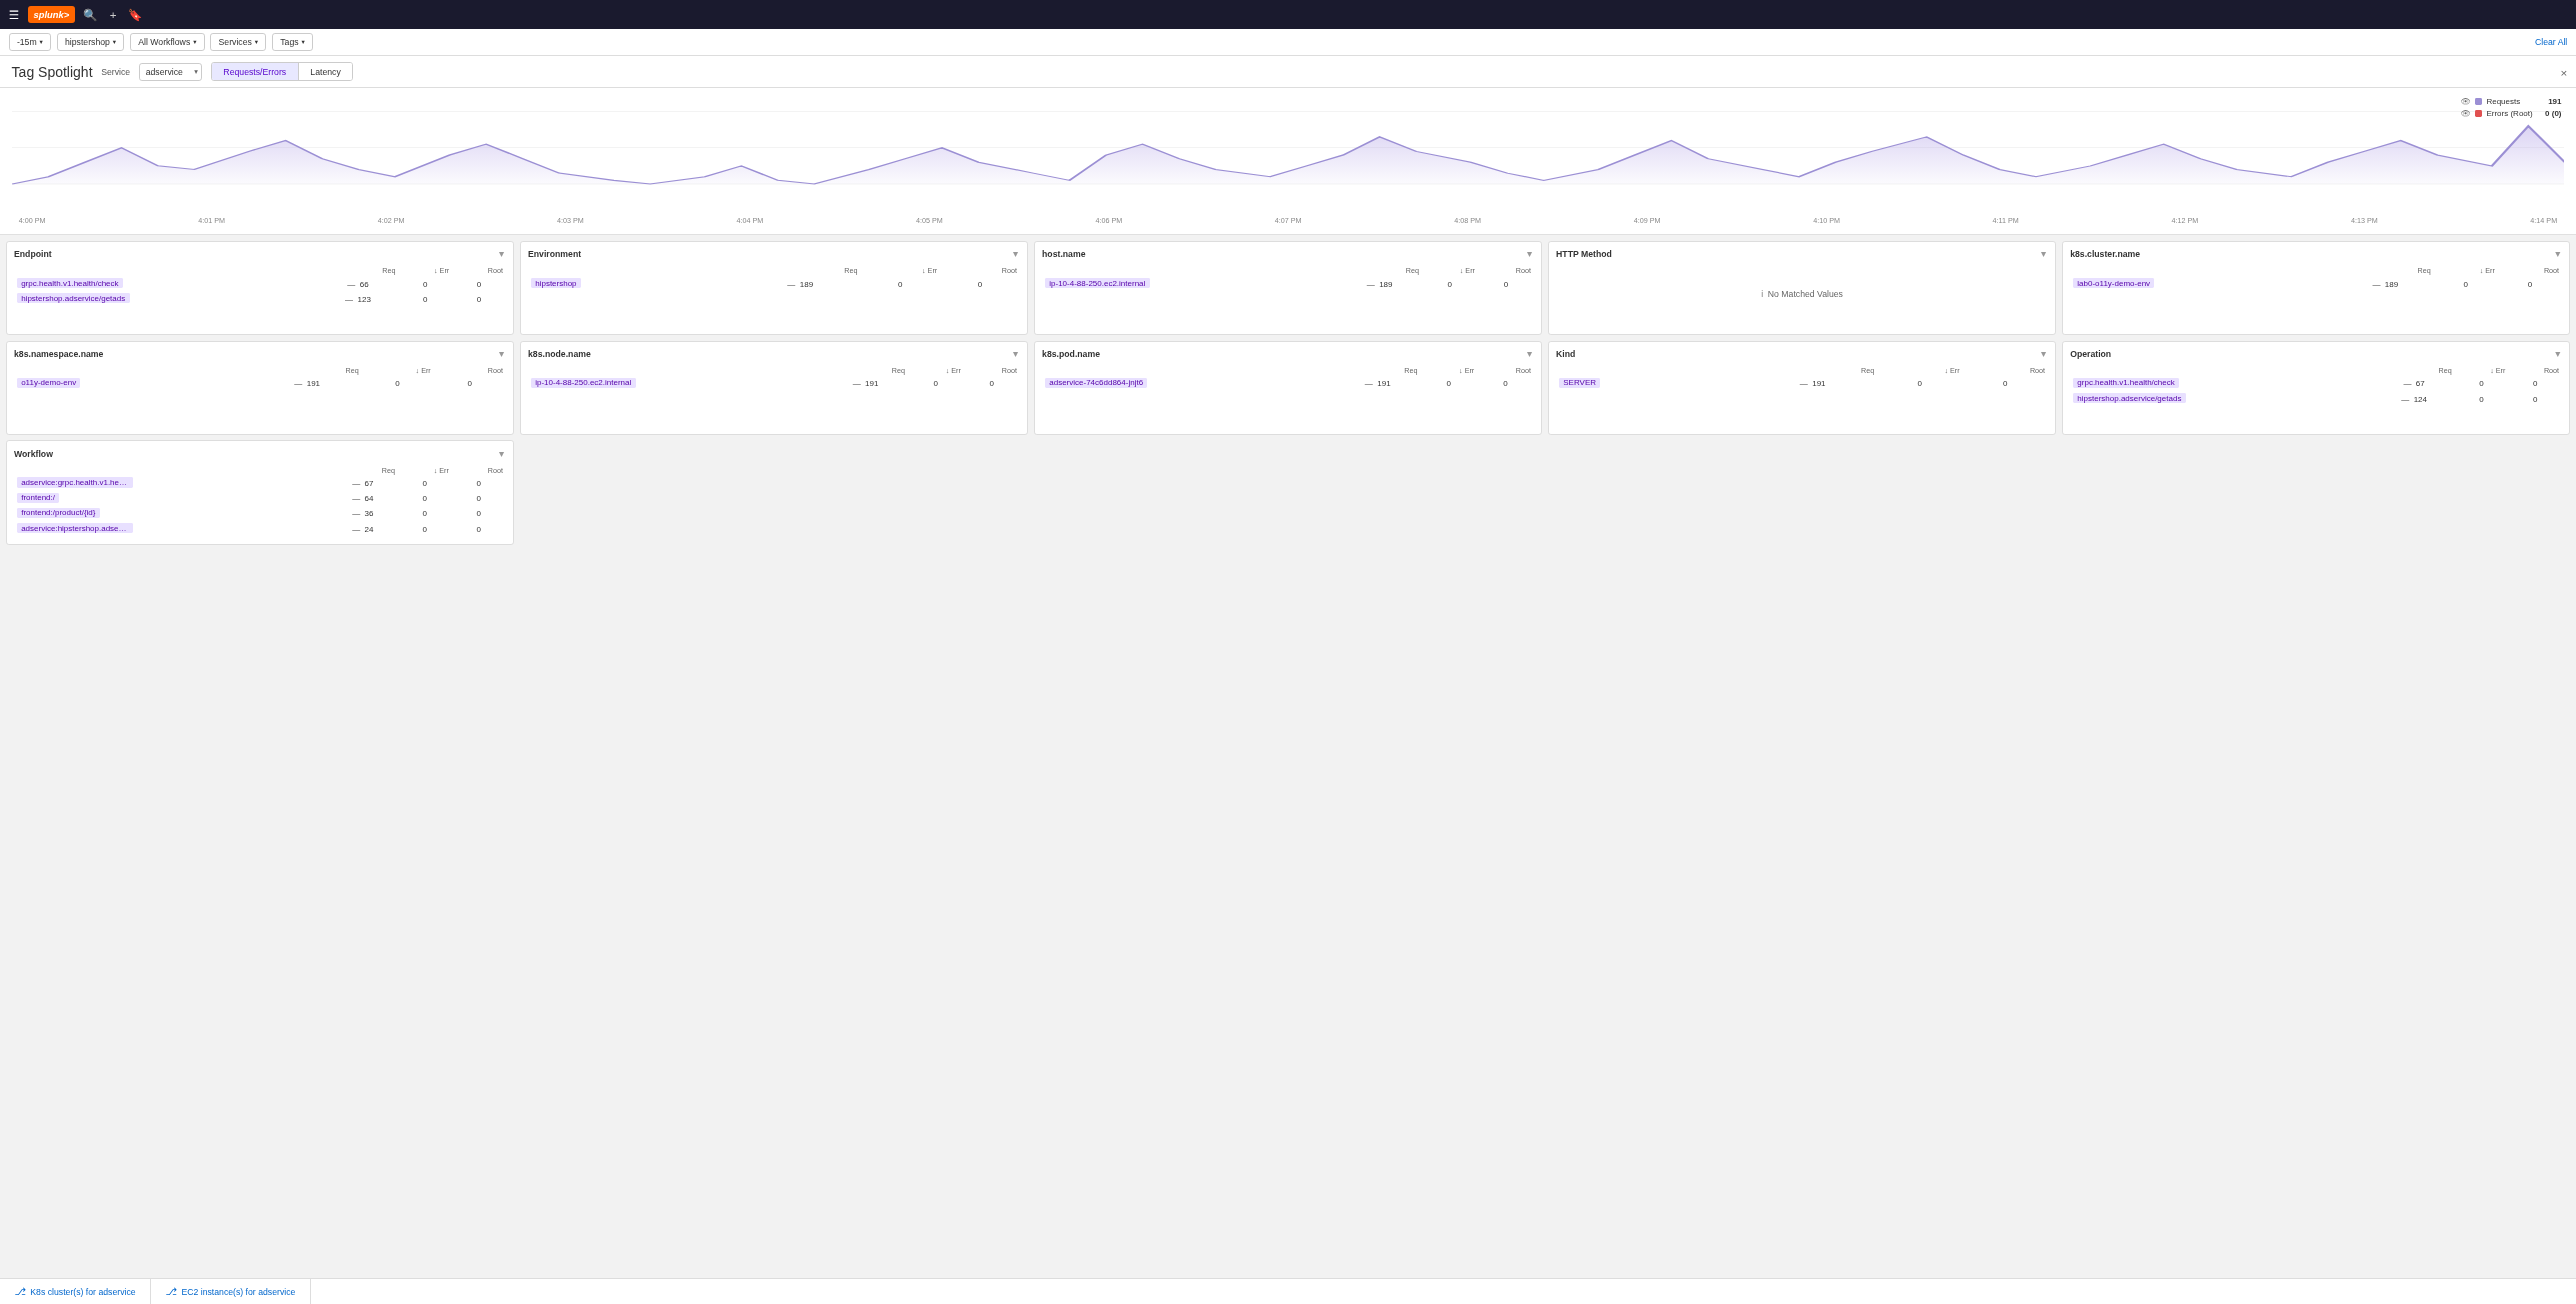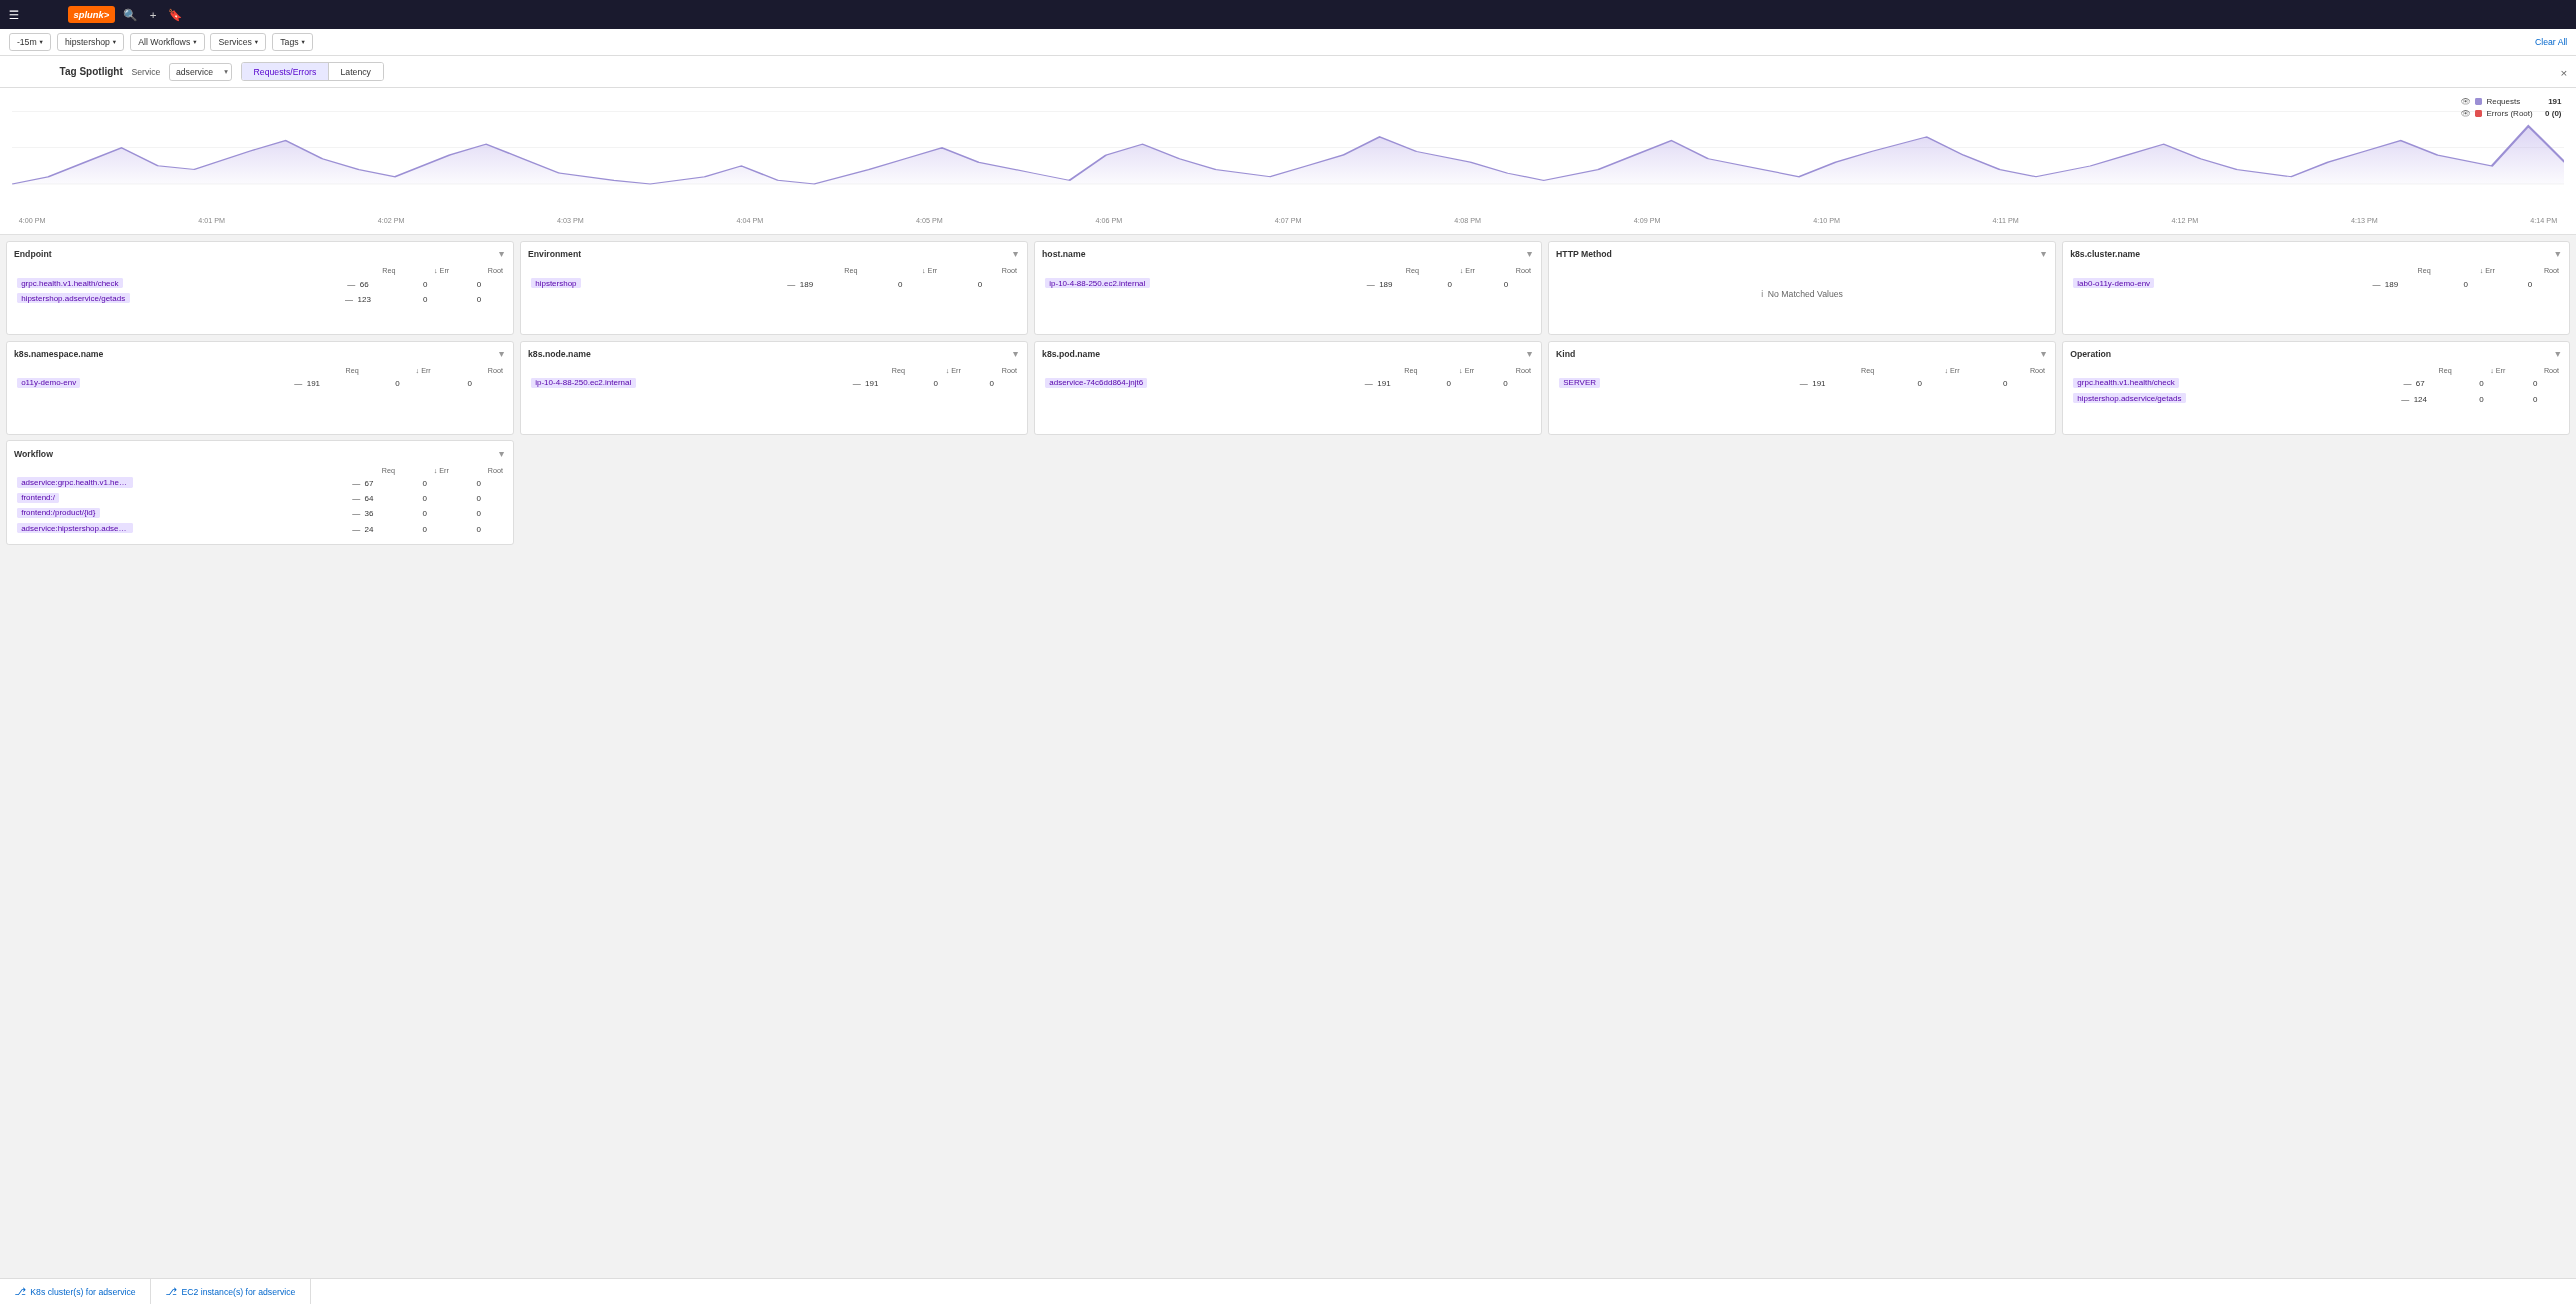--- a/index.html
+++ b/index.html
@@ -5,21 +5,21 @@
     * { box-sizing: border-box; margin: 0; padding: 0; }
     body { font-family: -apple-system, BlinkMacSystemFont, 'Segoe UI', sans-serif; font-size: 8.7px; background: #f2f2f2; color: #333; }
     
     
     .top-nav {
       display: flex; align-items: center; background: #1a1a2e; padding: 0 8.7px; height: 29px;
     }
     .hamburger-icon { color: #fff; font-size: 11.6px; margin-right: 8.7px; cursor: pointer; }
     .splunk-logo {
       background: #ff6600; border-radius: 2.9px; padding: 2.9px 5.8px; margin-right: 8.7px;
-      font-weight: bold; color: #fff; font-size: 9.4px; display: flex; align-items: center; margin-left: 40px;
+      font-weight: bold; color: #fff; font-size: 9.4px; display: flex; align-items: center;
     }
     .splunk-logo span { font-style: italic; }
     .nav-title { color: #fff; font-size: 10px; font-weight: 500; flex: 1; }
     .nav-actions { display: flex; gap: 11.6px; align-items: center; }
     .nav-icon { color: #ccc; font-size: 11.6px; cursor: pointer; }
 
     
     .filter-bar {
       display: flex; align-items: center; background: #fff; padding: 4.3px 8.7px; border-bottom: 0.7px solid #ddd; gap: 5.8px;
     }
@@ -28,21 +28,21 @@
       border-radius: 2.9px; background: #fff; cursor: pointer; font-size: 8.7px; color: #333;
     }
     .filter-btn .caret { font-size: 6.5px; }
     .filter-spacer { flex: 1; }
     .clear-all-btn { background: none; border: none; color: #0066cc; cursor: pointer; font-size: 8.7px; }
 
     
     .spotlight-header {
       display: flex; align-items: center; background: #fff; padding: 5.8px 11.6px; border-bottom: 0.7px solid #ddd; gap: 8.7px; position: relative;
     }
-    .spotlight-title { font-size: 10px; font-weight: 700; color: #333; margin-left: 48px; }
+    .spotlight-title { font-size: 14px; font-weight: 400; color: #333; }
     .spotlight-service-label { font-size: 8.7px; color: #555; }
     .service-select {
       padding: 2.9px 17.4px 2.9px 5.8px; border: 0.7px solid #ccc; border-radius: 2.9px; background: #fff;
       font-size: 8.7px; color: #333; cursor: pointer; appearance: none; -webkit-appearance: none;
     }
     .service-select-wrapper { position: relative; display: inline-flex; align-items: center; }
     .service-select-wrapper::after { content: '▾'; position: absolute; right: 4.3px; pointer-events: none; font-size: 7.2px; color: #666; }
     .tab-group { display: flex; border: 0.7px solid #ccc; border-radius: 2.9px; overflow: hidden; }
     .tab-btn {
       padding: 3.6px 11.6px; background: #fff; border: none; cursor: pointer; font-size: 8.7px; color: #333;

